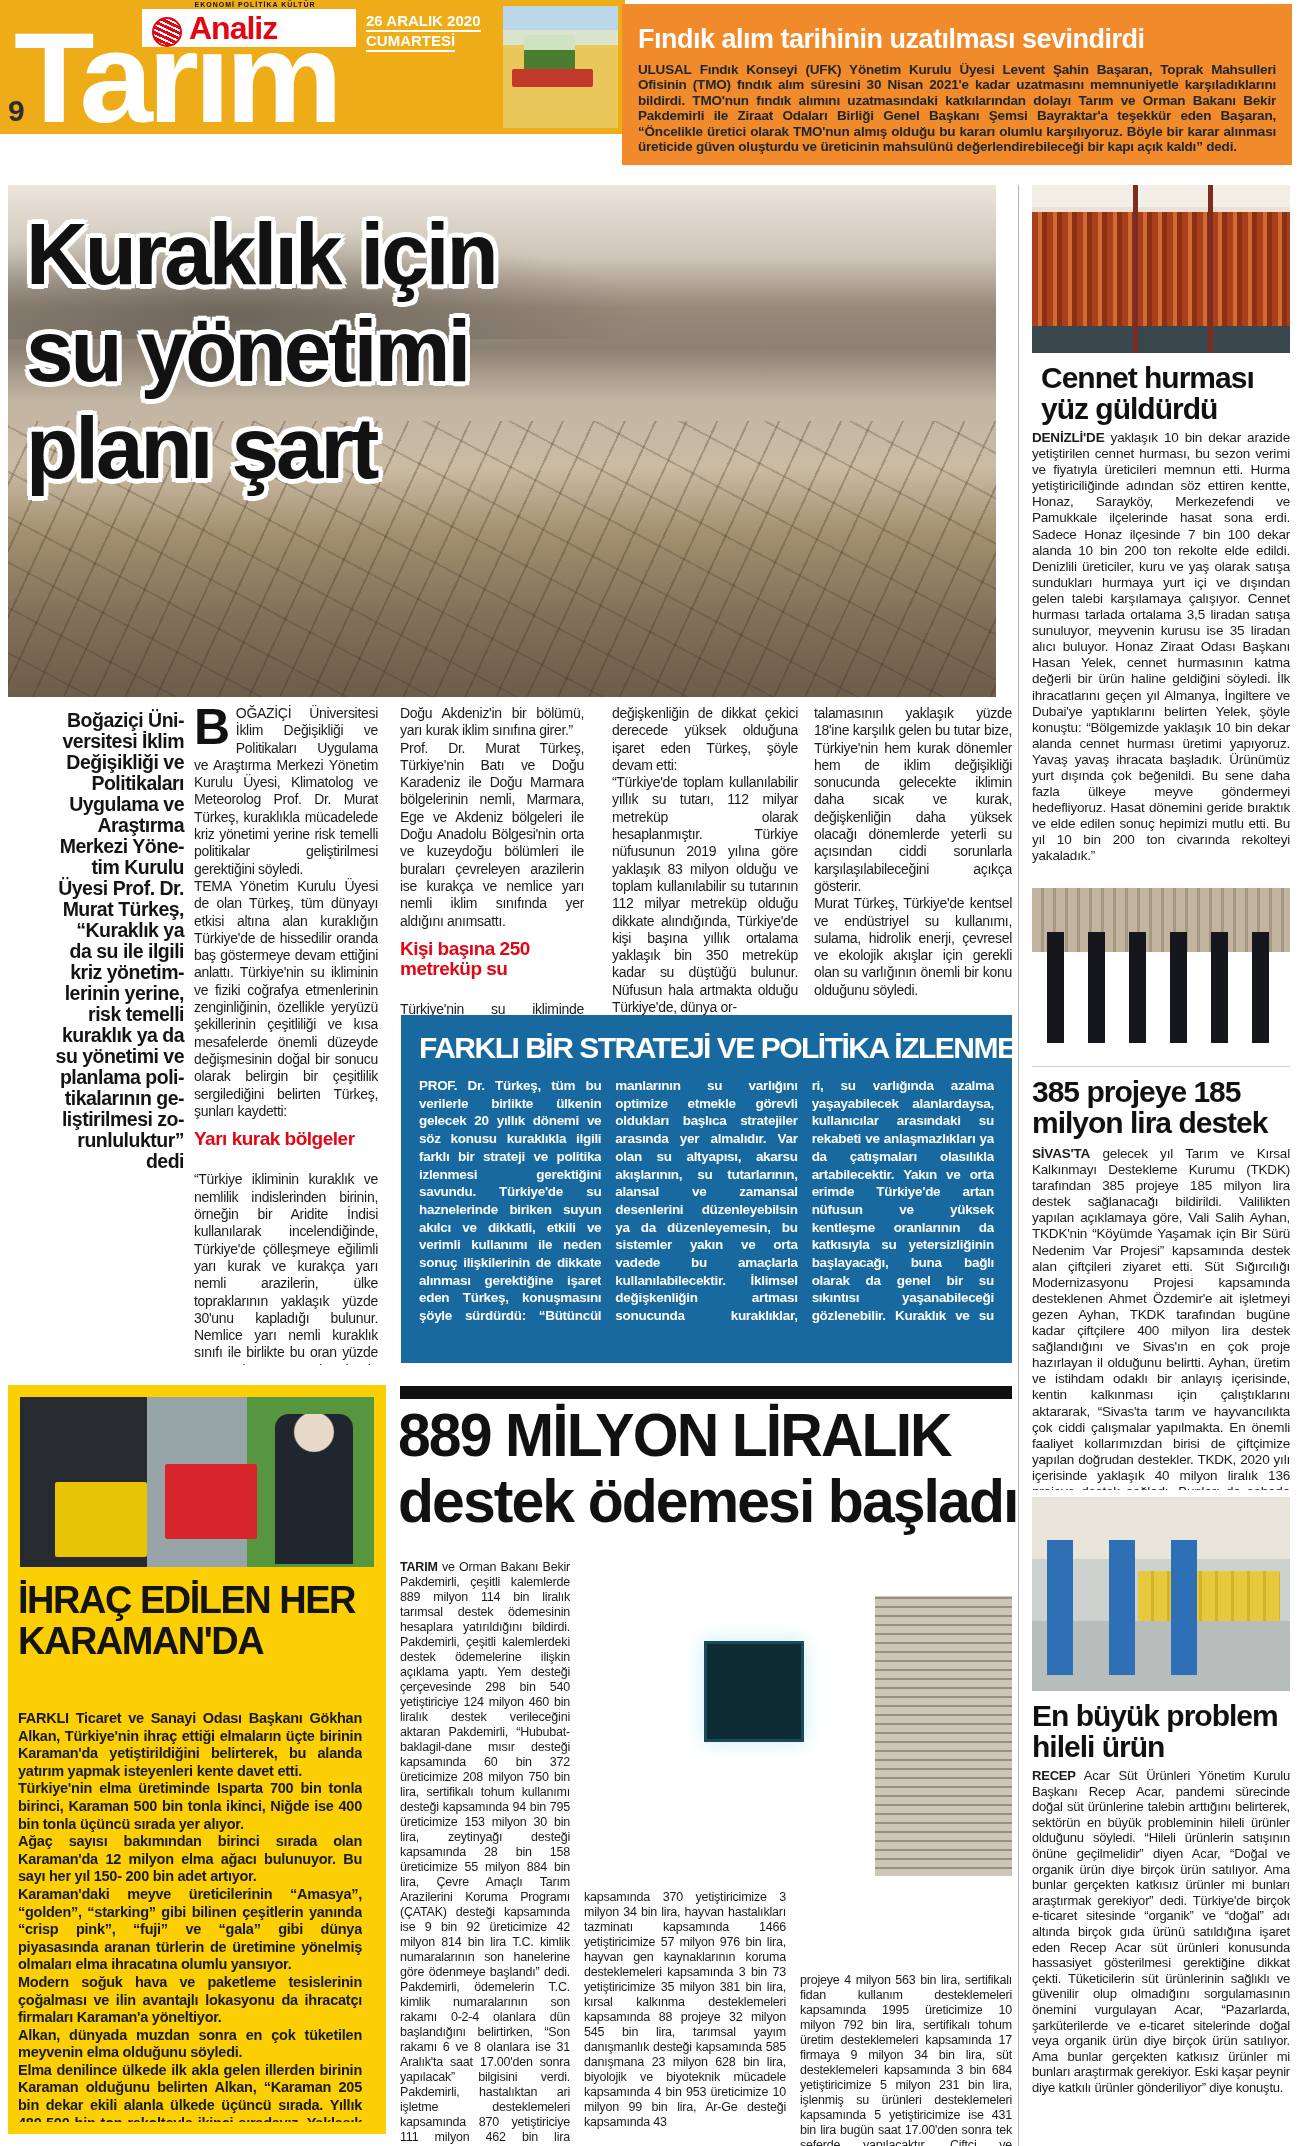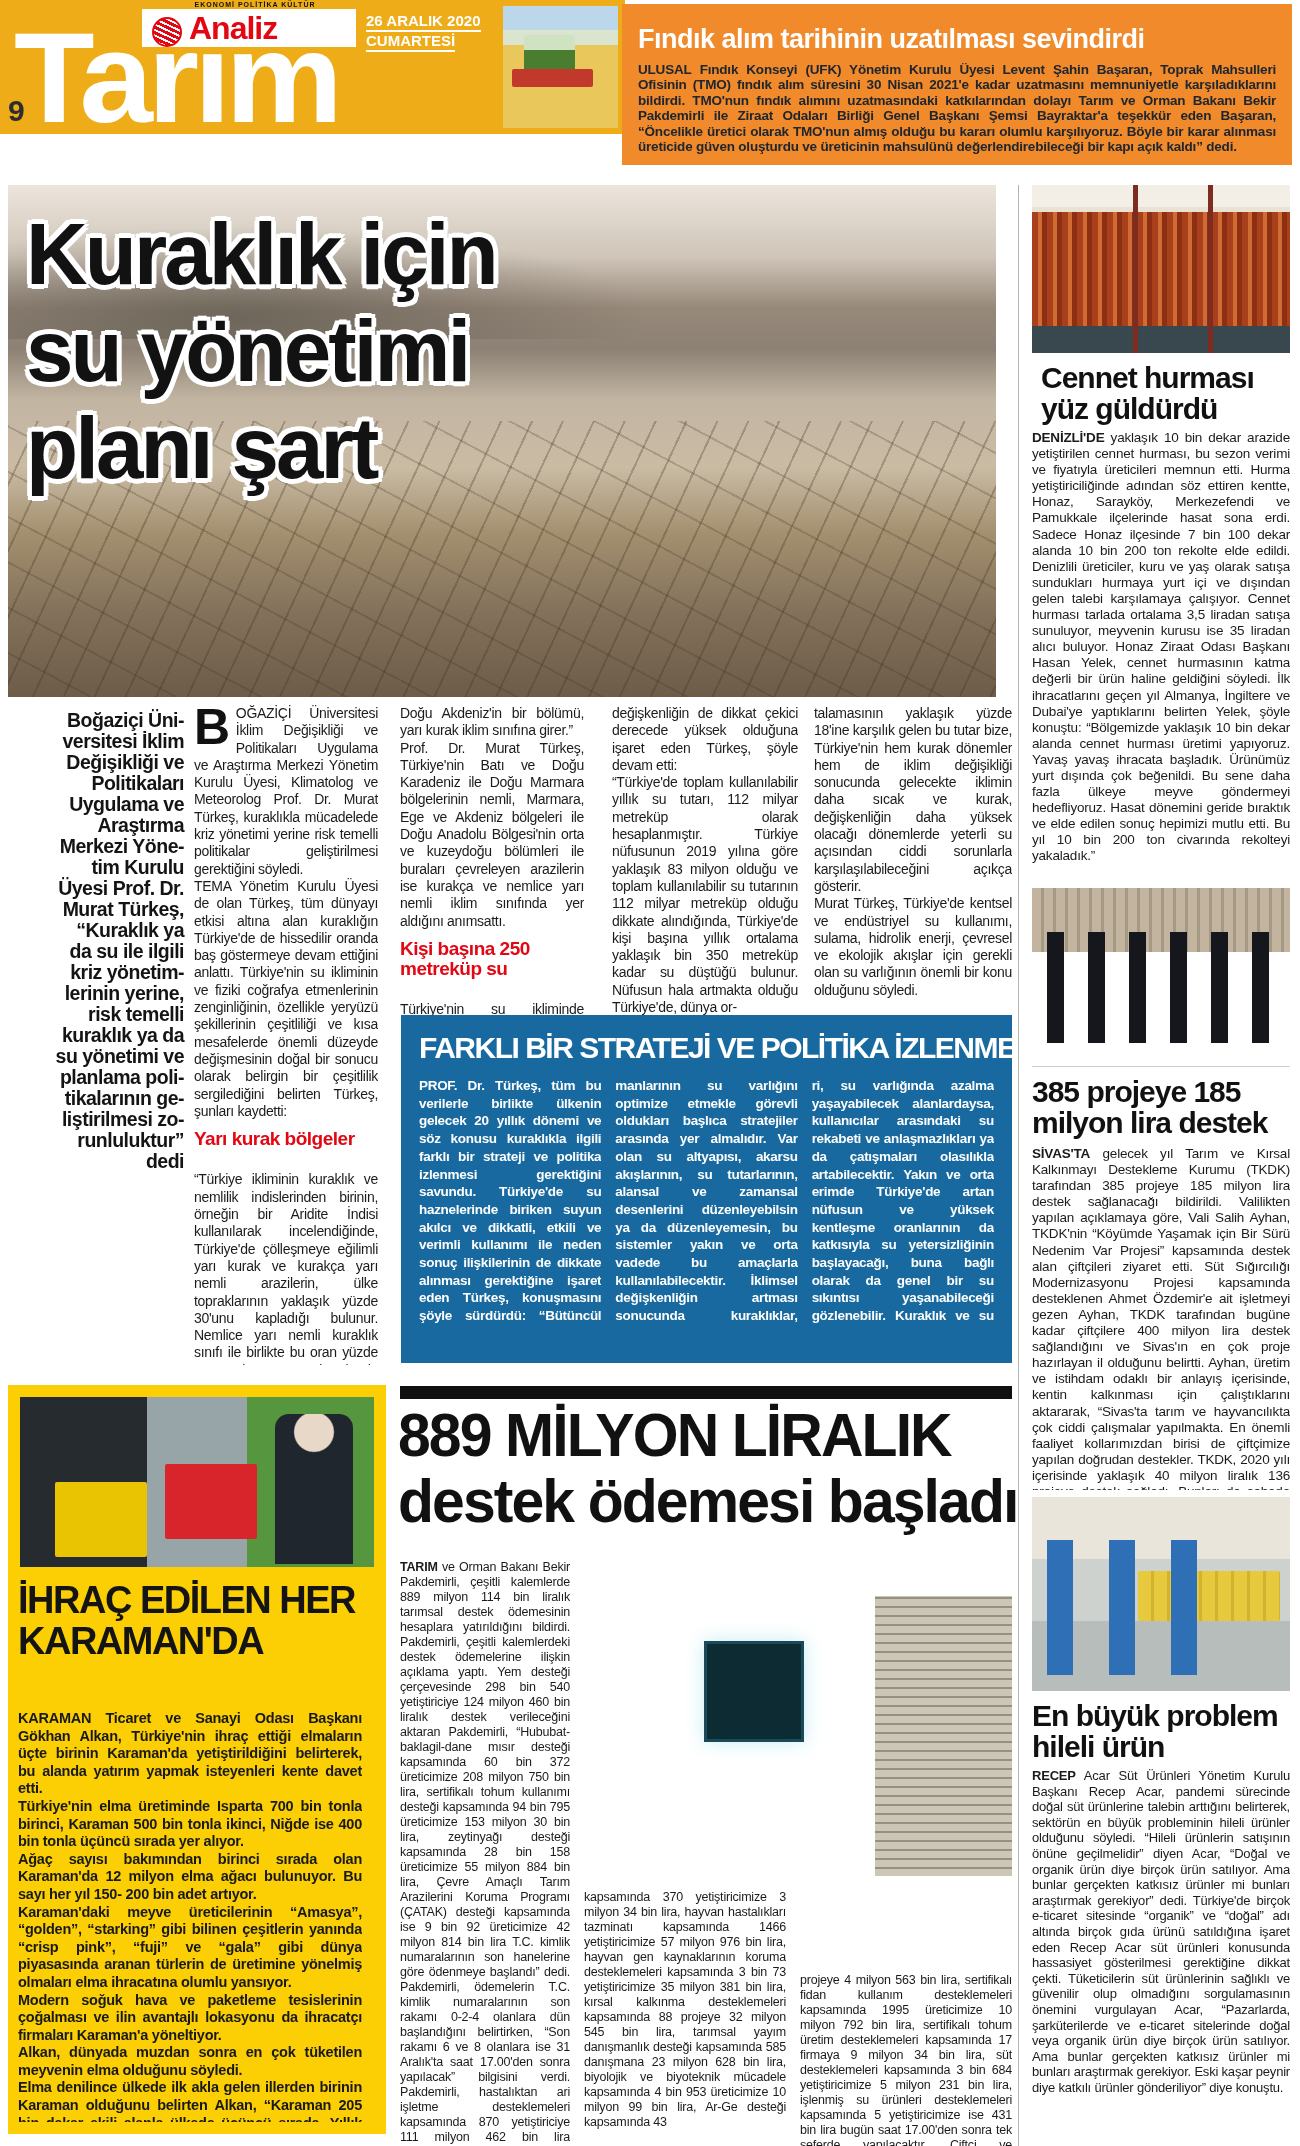--- a/index.html
+++ b/index.html
@@ -225,21 +225,21 @@
     <div>hileli ürün</div>
   </div>
   <div class="abs side side-bt" style="top:1768px;height:375px;line-height:15.6px;font-size:13px;"><b class="lead-in">RECEP</b> <span>Acar Süt Ürünleri Yönetim Kurulu Başkanı Recep Acar, pandemi sürecinde doğal süt ürünlerine talebin arttığını belirterek, sektörün en büyük probleminin hileli ürünler olduğunu söyledi. “Hileli ürünlerin satışının önüne geçilmelidir” diyen Acar, “Doğal ve organik ürün diye birçok ürün satılıyor. Ama bunlar gerçekten katkısız ürünler mi bunları araştırmak gerekiyor” dedi. Türkiye'de birçok e-ticaret sitesinde “organik” ve “doğal” adı altında birçok gıda ürünü satıldığına işaret eden Recep Acar süt ürünleri konusunda hassasiyet gösterilmesi gerektiğine dikkat çekti. Tüketicilerin süt ürünlerinin sağlıklı ve güvenilir olup olmadığını sorgulamasının önemini vurgulayan Acar, “Pazarlarda, şarküterilerde ve e-ticaret sitelerinde doğal veya organik ürün diye birçok ürün satılıyor. Ama bunlar gerçekten katkısız ürünler mi bunları araştırmak gerekiyor. Eski kaşar peynir diye katkılı ürünler gönderiliyor” diye konuştu.</span></div>
 
   <div class="abs karaman"></div>
   <div class="abs ihrac-photo"></div>
   <div class="abs karaman-hl">
     <div>İHRAÇ EDİLEN HER</div>
     <div>KARAMAN'DA</div>
   </div>
-  <div class="abs karaman-body"><b class="lead-in">KARAMAN</b> <span>Ticaret ve Sanayi Odası Başkanı Gökhan Alkan, Türkiye'nin ihraç ettiği elmaların üçte birinin Karaman'da yetiştirildiğini belirterek, bu alanda yatırım yapmak isteyenleri kente davet etti.
+  <div class="abs karaman-body"><b class="lead-in">FARKLI</b> <span>Ticaret ve Sanayi Odası Başkanı Gökhan Alkan, Türkiye'nin ihraç ettiği elmaların üçte birinin Karaman'da yetiştirildiğini belirterek, bu alanda yatırım yapmak isteyenleri kente davet etti.
 Türkiye'nin elma üretiminde Isparta 700 bin tonla birinci, Karaman 500 bin tonla ikinci, Niğde ise 400 bin tonla üçüncü sırada yer alıyor.
 Ağaç sayısı bakımından birinci sırada olan Karaman'da 12 milyon elma ağacı bulunuyor. Bu sayı her yıl 150- 200 bin adet artıyor.
 Karaman'daki meyve üreticilerinin “Amasya”, “golden”, “starking” gibi bilinen çeşitlerin yanında “crisp pink”, “fuji” ve “gala” gibi dünya piyasasında aranan türlerin de üretimine yönelmiş olmaları elma ihracatına olumlu yansıyor.
 Modern soğuk hava ve paketleme tesislerinin çoğalması ve ilin avantajlı lokasyonu da ihracatçı firmaları Karaman'a yöneltiyor.
 Alkan, dünyada muzdan sonra en çok tüketilen meyvenin elma olduğunu söyledi.
 Elma denilince ülkede ilk akla gelen illerden birinin Karaman olduğunu belirten Alkan, “Karaman 205 bin dekar ekili alanla ülkede üçüncü sırada. Yıllık 480-500 bin ton rekolteyle ikinci sıradayız. Yaklaşık 12 milyon dikili ağaçla da ilk sırada yer alıyoruz. İlde 50 dekarın altında 1050 işletmemiz, 100 dekarın üzerinde de 150 işletmemiz mevcut” dedi.</span></div>
 
   <div class="abs destek-bar"></div>
   <div class="abs destek-hl1">889 MİLYON LİRALIK</div>
   <div class="abs destek-hl2">destek ödemesi başladı</div>

